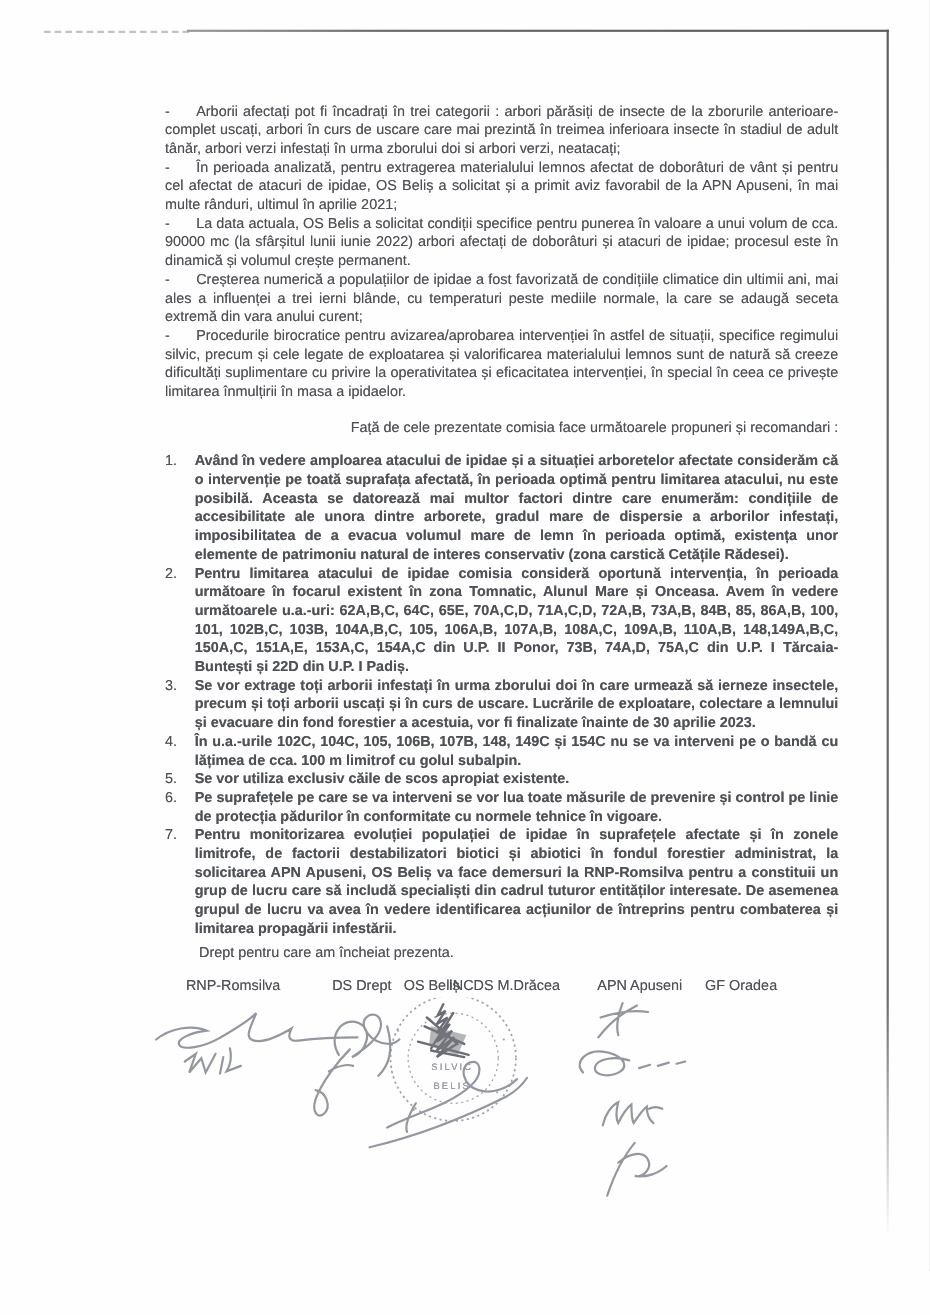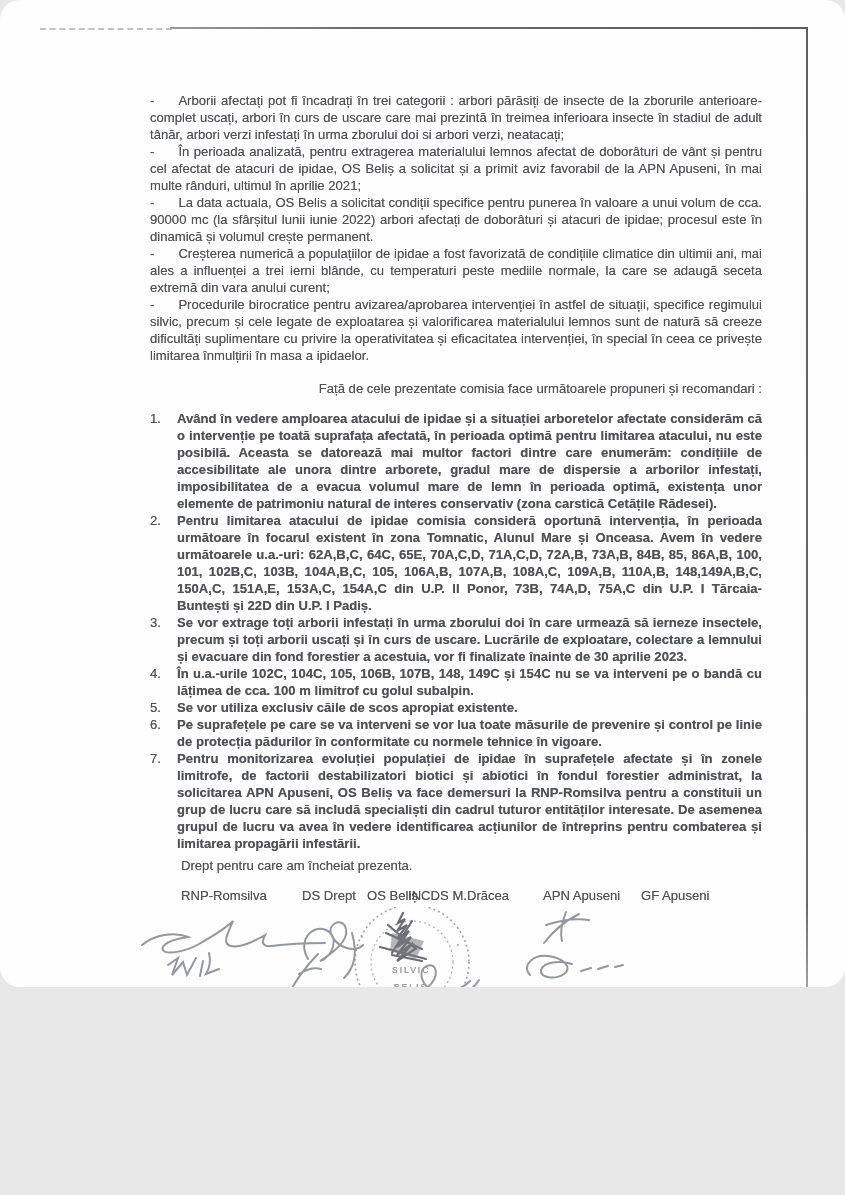--- a/index.html
+++ b/index.html
@@ -1,21 +1,20 @@
 <!DOCTYPE html>
 <html><head>
 <meta charset="utf-8">
 <style>
   html,body{margin:0;padding:0;background:#e8e8e8;}
   .page{
-    position:relative;width:845px;height:987px;margin:0 auto;
+    position:relative;width:845px;height:1195px;margin:0 auto;
     background:#fefefe;overflow:hidden;
     font-family:"Liberation Sans","DejaVu Sans",sans-serif;
     color:#4e5156;
-    border-radius:20px;
   }
   .border-top-faint{
     position:absolute;left:40px;top:28px;width:132px;height:0;
     border-top:2px dashed #c2c2c2;
   }
   .border-top{
     position:absolute;left:170px;top:27px;width:638px;height:2px;
     background:linear-gradient(90deg,#9a9a9a,#6a6a6a 30%,#5f5f5f);
   }
   .border-right{
@@ -32,21 +31,21 @@
   .bdash{display:inline-block;}
   .bgap{display:inline-block;width:24px;}
   .intro{margin:16px 0 13px 0;text-indent:34px;text-align:right;}
   .nitem{display:flex;margin:0;}
   .nnum{flex:0 0 27px;width:27px;}
   .ntext{flex:1;text-align:justify;font-weight:bold;}
   .footer{margin-top:5px;position:relative;}
   .closing{margin:0;text-indent:31px;text-align:left;}
   .signames{position:relative;height:18px;margin-top:13px;}
   .signame{position:absolute;top:0;white-space:nowrap;}
-  .sn0{left:31px;} .sn1{left:152px;} .sn2{left:217px;}
+  .sn0{left:19px;} .sn1{left:152px;} .sn2{left:217px;}
   .sn3{left:258px;} .sn4{left:393px;} .sn5{left:491px;}
   .sigarea{position:relative;height:205px;}
   .sigarea svg{position:absolute;left:-10px;top:2px;}
   .stamp-txt{
     font-family:"Liberation Sans",sans-serif;font-size:8.5px;
     fill:#9b9ca6;letter-spacing:2px;
   }
 </style>
 </head>
 <body>
@@ -98,21 +97,21 @@
 
     <div class="footer">
       <p class="closing">Drept pentru care am încheiat prezenta.</p>
 
       <div class="signames">
         <span class="signame sn0">RNP-Romsilva</span>
         <span class="signame sn1">DS Drept</span>
         <span class="signame sn2">OS Beliș</span>
         <span class="signame sn3">INCDS M.Drăcea</span>
         <span class="signame sn4">APN Apuseni</span>
-        <span class="signame sn5">GF Apuseni</span>
+        <span class="signame sn5">GF Oradea</span>
       </div>
 
       <div class="sigarea">
         <svg width="570" height="195" viewBox="0 0 570 195">
 
           <g>
             <circle cx="272" cy="55" r="57" fill="none" stroke="#a0a1ab" stroke-width="1.6" stroke-dasharray="2 3"></circle>
             <circle cx="272" cy="55" r="41" fill="none" stroke="#a8a9b2" stroke-width="1.2" stroke-dasharray="2 3"></circle>
             <text class="stamp-txt" x="252" y="66">SILVIC</text>
             <text class="stamp-txt" x="254" y="83">BELIȘ</text>

